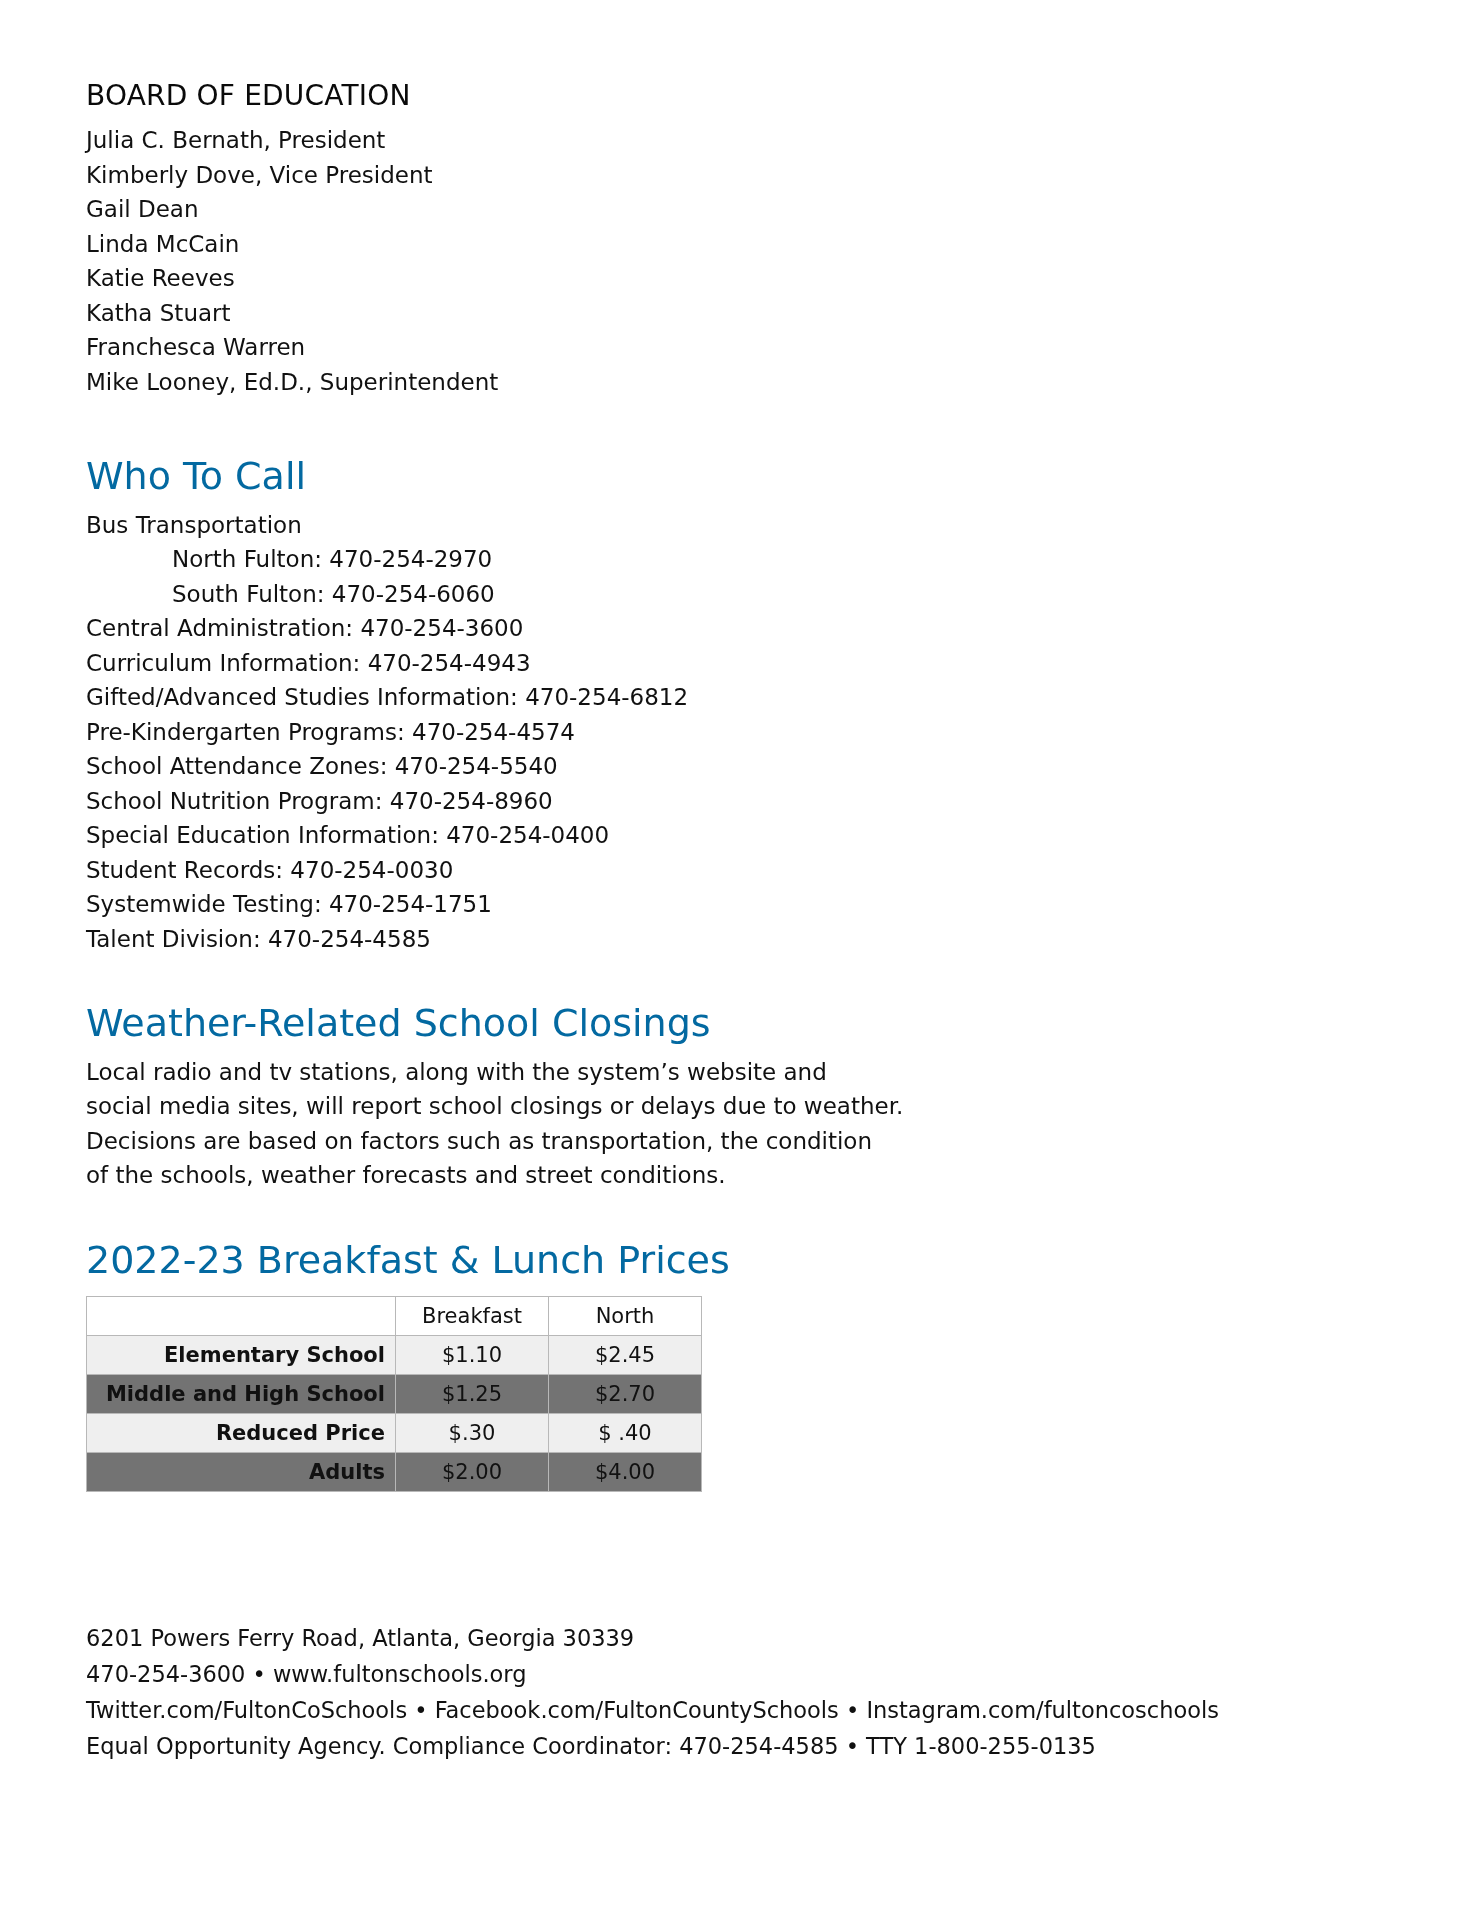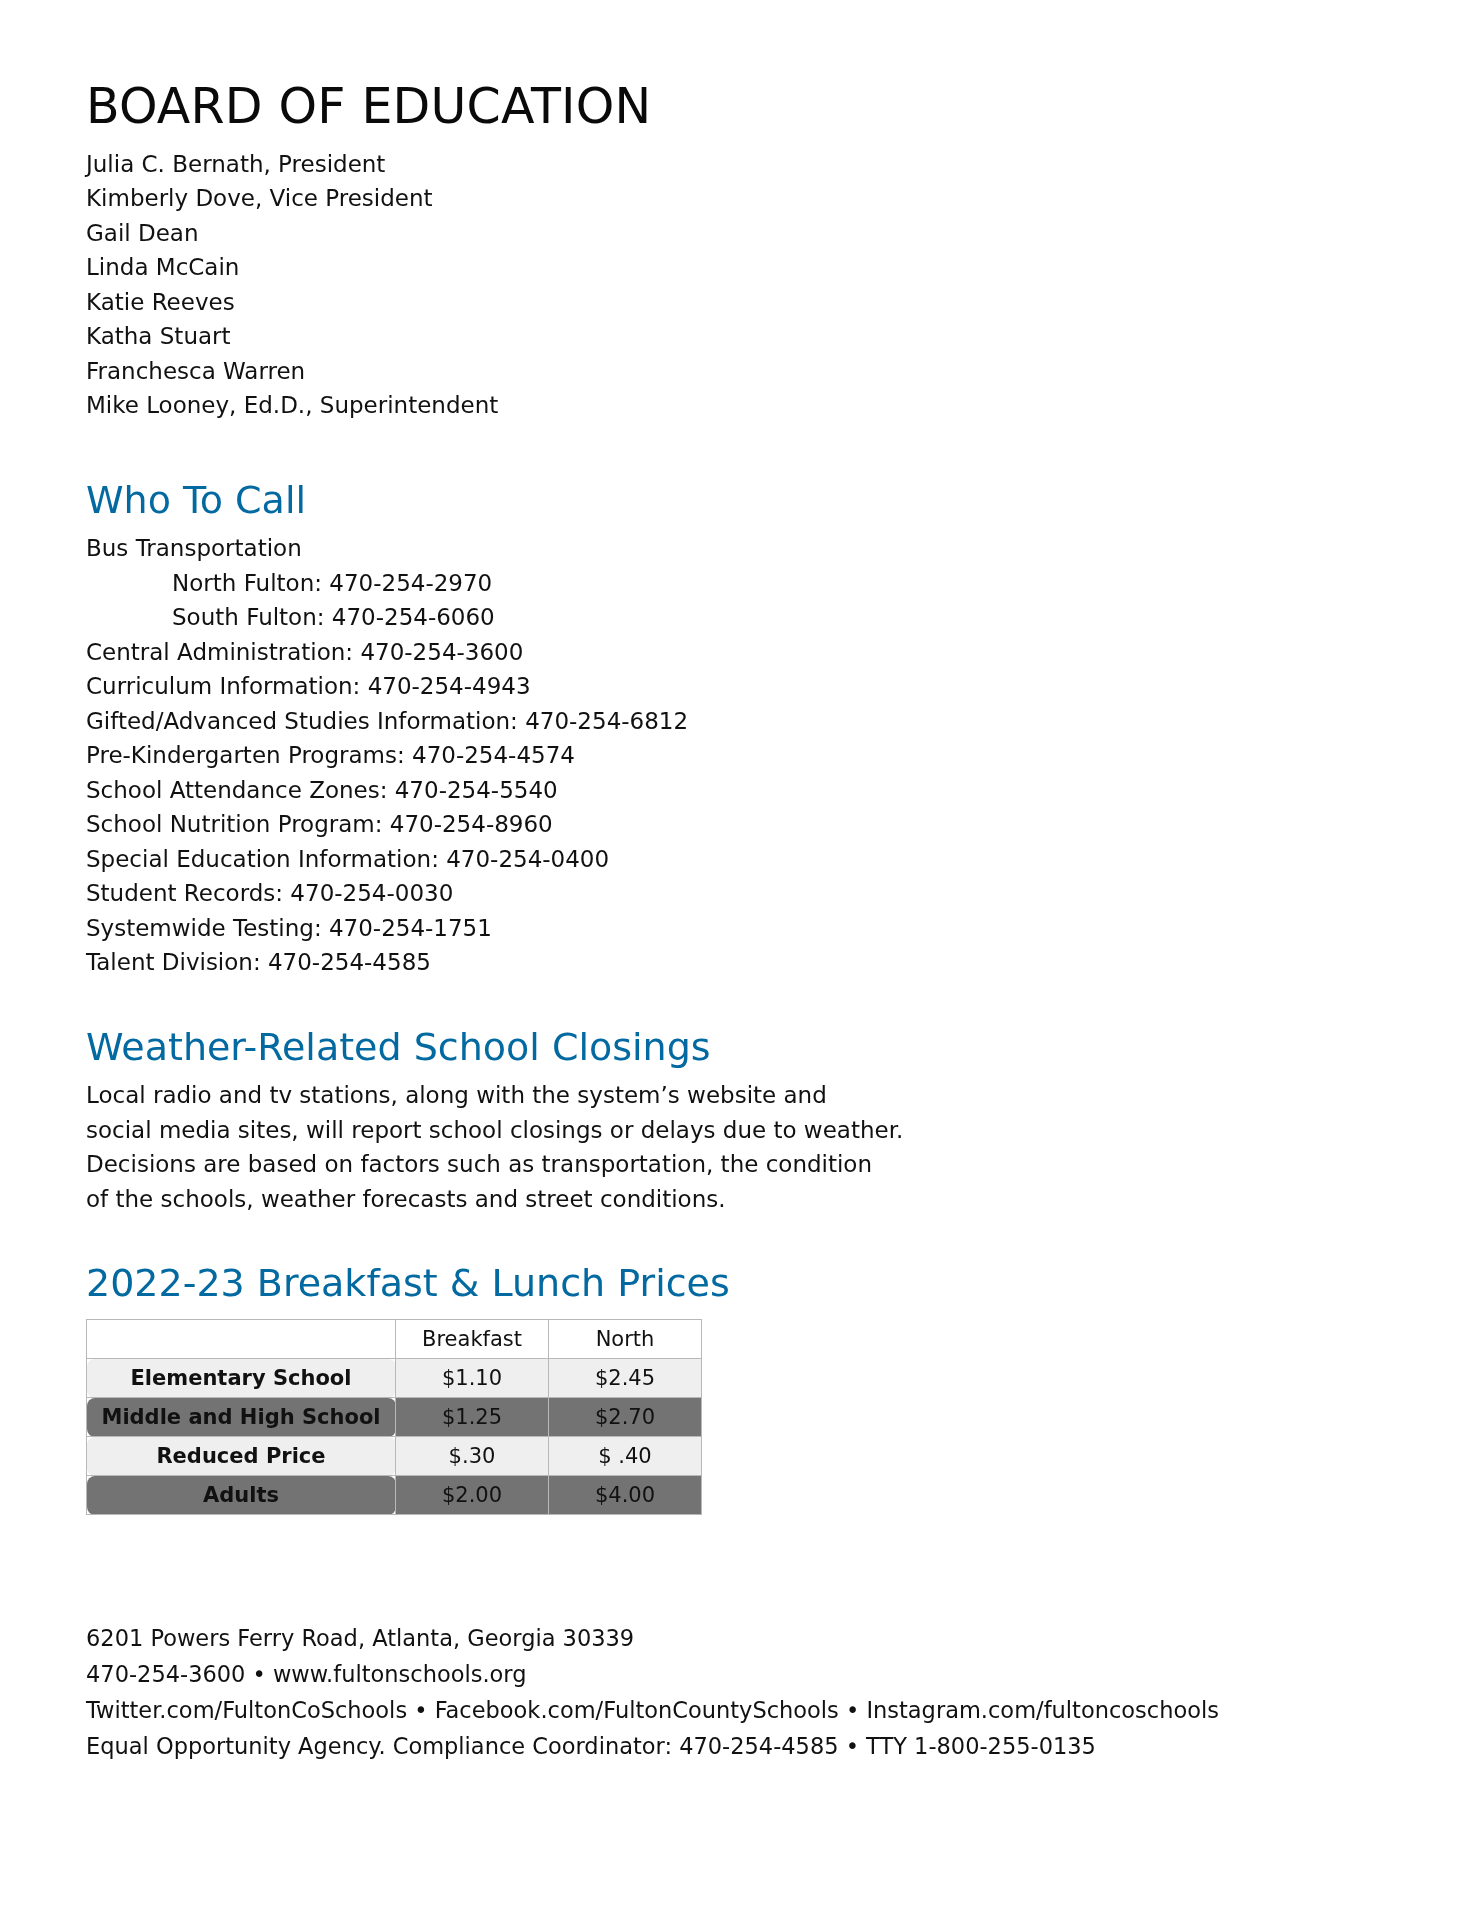--- a/index.html
+++ b/index.html
@@ -17,21 +17,21 @@
   }
   .page {
     position: absolute;
     left: 86px;
     top: 80px;
     width: 1180px;
   }
 
   
   .h1-title {
-    font-size: 49px;
+    font-size: 28px;
     font-weight: 400;
     letter-spacing: 0.2px;
     line-height: 1.12;
     margin: 0 0 12px 0;
     color: #0a0a0a;
   }
   .h2-title {
     font-size: 38px;
     font-weight: 400;
     line-height: 1.12;
@@ -73,22 +73,21 @@
   }
   .price-table .col-label { width: 288px; text-align: left; }
   .price-table .col-val   { width: 132px; text-align: center; }
   .price-table thead td {
     background: #ffffff;
     text-align: center;
   }
   .price-table thead td.col-label { background: #ffffff; }
   .price-table tbody td.rowhead {
     font-weight: 700;
-    text-align: center;
-    border-radius: 8px;
+    text-align: right;
   }
   .price-table tbody tr.shaded td {
     background: #efefef;
   }
   .price-table tbody tr.plain td {
     background: #737373;
   }
 
   
   .footer {

